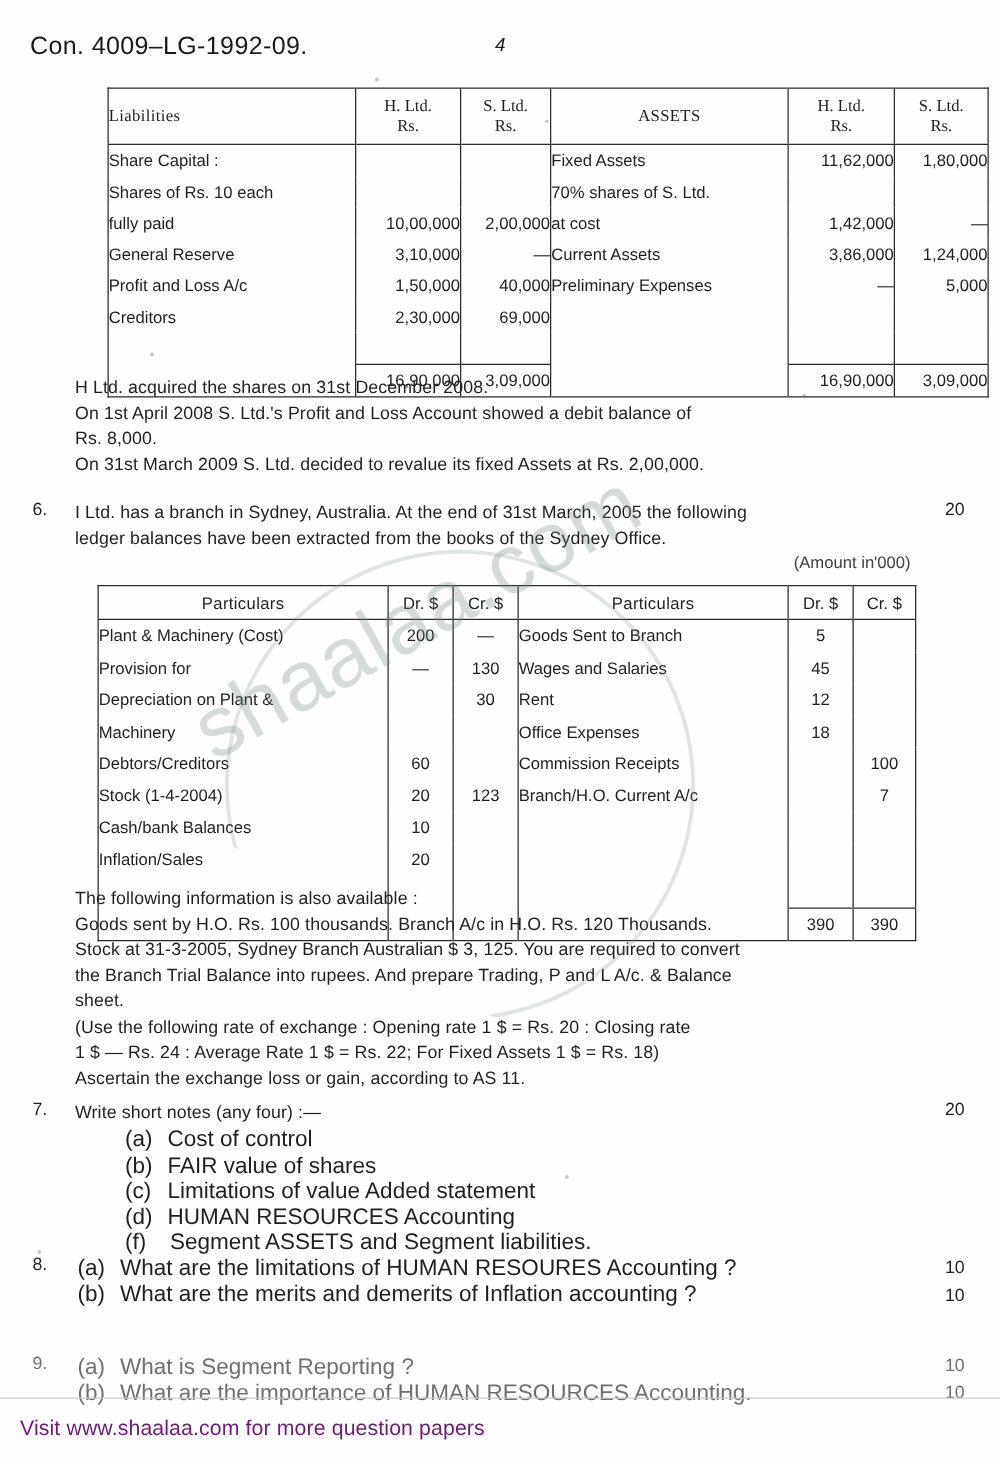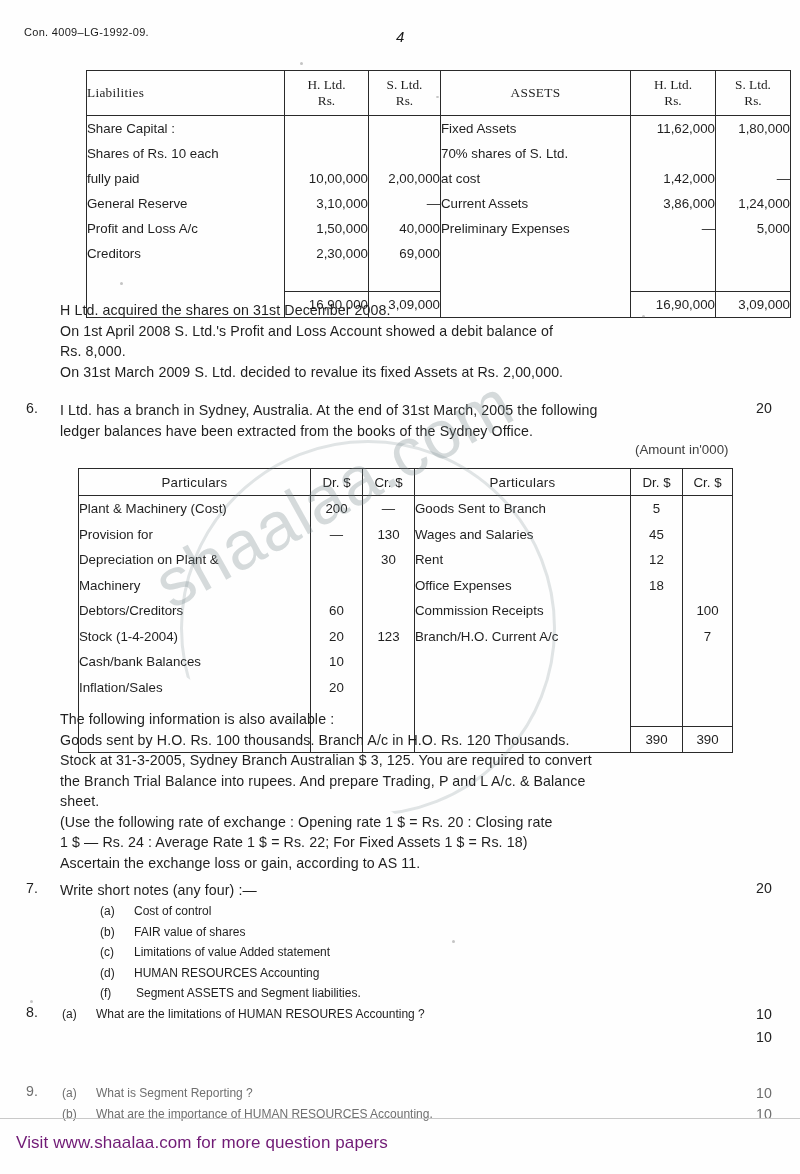--- a/index.html
+++ b/index.html
@@ -57,21 +57,21 @@
     border-radius: 50%;
     z-index: 4;
     pointer-events: none;
   }
 
   
   .hdr {
     position: absolute;
     top: 26px;
     left: 24px;
-    font-size: 11px;
+    font-size: 20px;
     letter-spacing: 0.3px;
     white-space: nowrap;
   }
   .pageno {
     position: absolute;
     top: 28px;
     left: 396px;
     font-size: 15px;
     font-style: italic;
   }
@@ -137,21 +137,21 @@
   #table2 { left: 78px; top: 468px; width: 654px; }
   #table2 td { height: 25.5px; }
   #table2 .hrow td { height: 26px; text-align: center; }
   #table2 .vl { border-left: 1.2px solid #2a2a2a; }
   #table2 .tb { border-bottom: 1.2px solid #2a2a2a; }
   #table2 .tt { border-top: 1.2px solid #2a2a2a; }
 
   
   .sublist {
     position: absolute;
-    font-size: 12px;
+    font-size: 18px;
     line-height: 20.5px;
     color: #1f1f1f;
   }
   .sublist .row { display: block; white-space: nowrap; }
   .sublist .tag { display: inline-block; width: 34px; }
 
   
   .footer-rule {
     position: absolute;
     left: 0;
@@ -430,20 +430,23 @@
     <span class="row">
       <span class="tag" style="width:36px">(f)</span><span>Segment ASSETS and Segment liabilities.</span>
     </span>
   </div>
 
   <div class="qnum" style="left:26px; top:1004px;">8.</div>
   <div class="sublist" style="left:62px; top:1004px;">
     <span class="row">
       <span class="tag">(a)</span><span>What are the limitations of HUMAN RESOURES Accounting ?</span>
     </span>
+    <span class="row">
+      <span class="tag">(b)</span><span>What are the merits and demerits of Inflation accounting ?</span>
+    </span>
   </div>
   <div class="marks" style="left:756px; top:1006px;">10</div>
   <div class="marks" style="left:756px; top:1029px;">10</div>
 
   <div class="qnum faded" style="left:26px; top:1083px;">9.</div>
   <div class="sublist faded" style="left:62px; top:1083px;">
     <span class="row">
       <span class="tag">(a)</span><span>What is Segment Reporting ?</span>
     </span>
     <span class="row">

